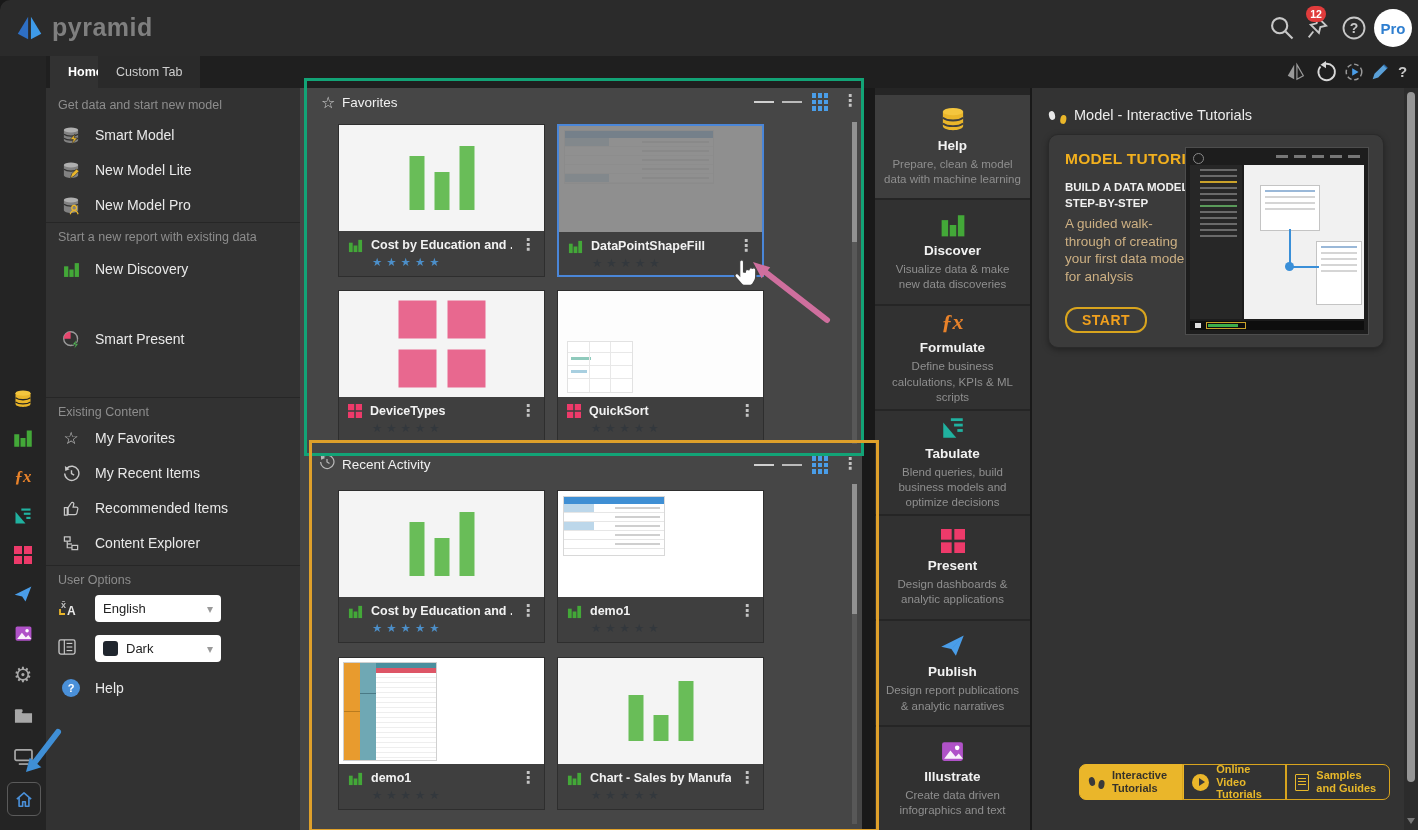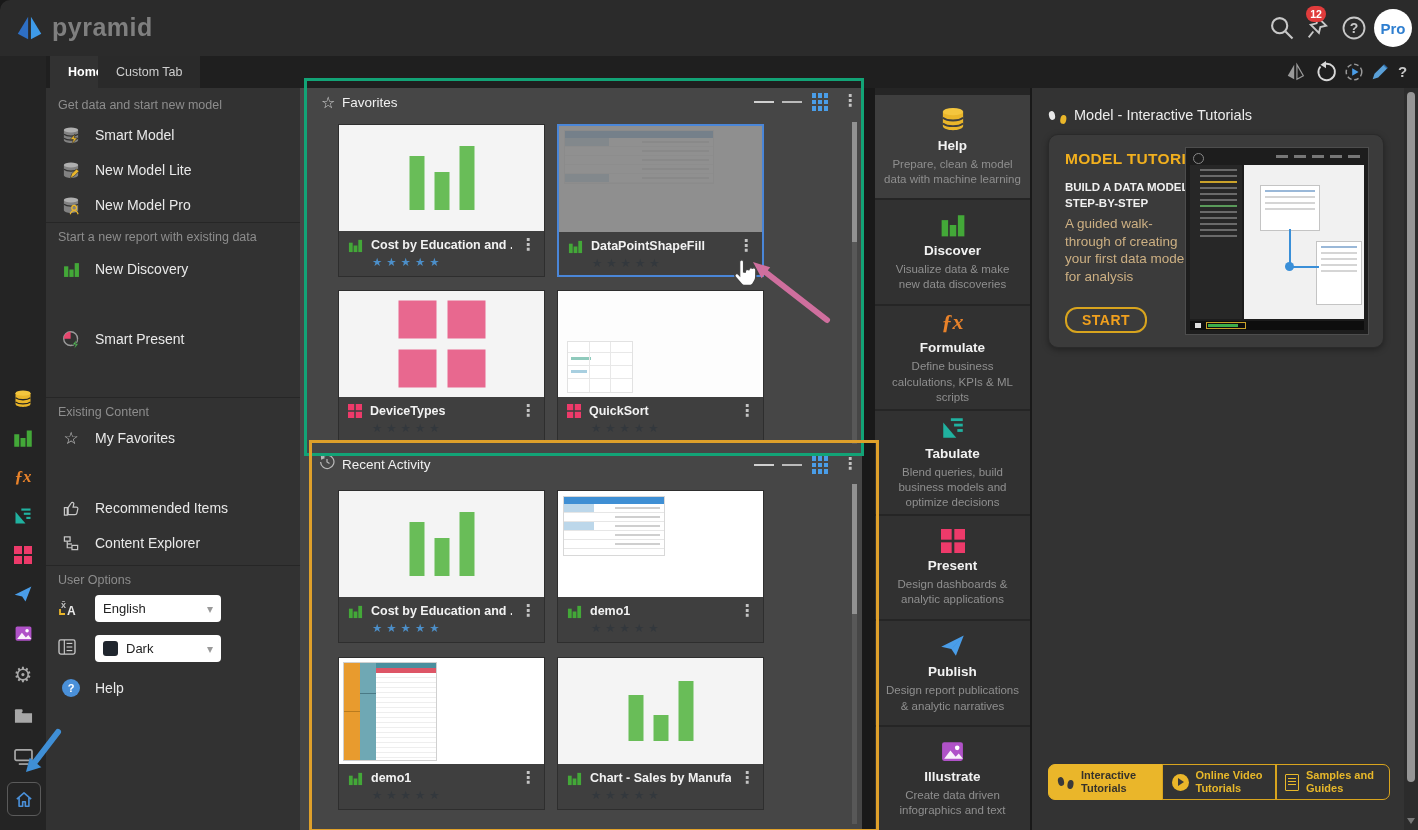--- a/index.html
+++ b/index.html
@@ -99,21 +99,21 @@
   .shot-card{position:absolute;background:#fff;border:1px solid #c4c4c4;}
   .shot-card i{display:block;height:2px;background:#d5d5d5;margin:4px 4px 0 4px;}
   .shot-bottom{position:absolute;left:4px;right:4px;bottom:4px;height:9px;background:#0e0e0e;}
 
   .tut-tabs{position:absolute;left:16px;top:676px;width:342px;height:36px;display:flex;}
   .ttab{flex:1;display:flex;align-items:center;gap:7px;padding:0 6px 0 9px;box-sizing:border-box;
         border:1.5px solid #d8a41e;color:#e8b82a;font-size:11px;font-weight:700;line-height:1.15;cursor:pointer;}
   .ttab + .ttab{margin-left:-1.5px;}
   .ttab:first-child{border-radius:7px 0 0 7px;}
   .ttab:last-child{border-radius:0 7px 7px 0;}
-  .ttab[data-active="true"]{background:#eab62a;border-color:#eab62a;color:#36322a;border-radius:7px 0 0 7px;}
+  .ttab[data-active="true"]{background:#eab62a;border-color:#eab62a;color:#36322a;border-radius:7px 0 0 7px;margin-left:31px;}
   .playc{width:17px;height:17px;border-radius:50%;background:#eab62a;display:flex;align-items:center;justify-content:center;flex:none;}
   .playc b{width:0;height:0;border-left:6px solid #3a3a3a;border-top:4px solid transparent;border-bottom:4px solid transparent;margin-left:2px;}
   .docic{width:12px;height:15px;border:1.6px solid #e8b82a;border-radius:1px;flex:none;position:relative;}
   .docic i{position:absolute;left:2px;right:2px;height:1.4px;background:#e8b82a;}
   .foot{width:6px;height:9px;border-radius:50%;display:inline-block;}
 
   
   .vscroll{position:absolute;left:1404px;top:88px;width:14px;height:742px;background:#2c2c2c;}
   .vscroll .thumb2{position:absolute;left:3px;top:4px;width:8px;height:690px;background:#969696;border-radius:4px;}
   .vscroll .dn{position:absolute;left:3px;bottom:6px;width:0;height:0;border-top:6px solid #777;
@@ -310,20 +310,30 @@
       <span class="lbl">Smart Present</span>
     </div>
 
     <div class="pdiv" style="top:309px"></div>
     <div class="phead" style="top:317px">Existing Content</div>
 
     <div class="prow" style="top:336px">
       <span class="ic" style="color:#c8c8c8;font-size:17px">☆</span>
       <span class="lbl">My Favorites</span>
     </div>
+    <div class="prow" style="top:371px">
+      <span class="ic">
+        <svg width="17" height="17" viewBox="0 0 18 18">
+            <path d="M4 3.5 A7.5 7.5 0 1 1 1.8 9" fill="none" stroke="#c8c8c8" stroke-width="1.5"></path>
+            <polygon points="2,1 2.4,6.4 7,4.4" fill="#c8c8c8"></polygon>
+            <path d="M9 5.5 V9 l2.8 1.6" fill="none" stroke="#c8c8c8" stroke-width="1.5"></path>
+          </svg>
+      </span>
+      <span class="lbl">My Recent Items</span>
+    </div>
     <div class="prow" style="top:406px">
       <span class="ic">
         <svg width="17" height="17" viewBox="0 0 18 18">
             <path d="M1.5 8 h3 v8 h-3z M5.5 15.5 h7.2 c1 0 1.8-.7 2-1.6 l1-4.4 c.2-1-.6-2-1.6-2 h-3.4 l.7-3.2 c.2-1-.5-1.8-1.5-1.8-.5 0-1 .3-1.2.7 L5.5 8z" fill="none" stroke="#c8c8c8" stroke-width="1.3"></path>
           </svg>
       </span>
       <span class="lbl">Recommended Items</span>
     </div>
     <div class="prow" style="top:441px">
       <span class="ic">

